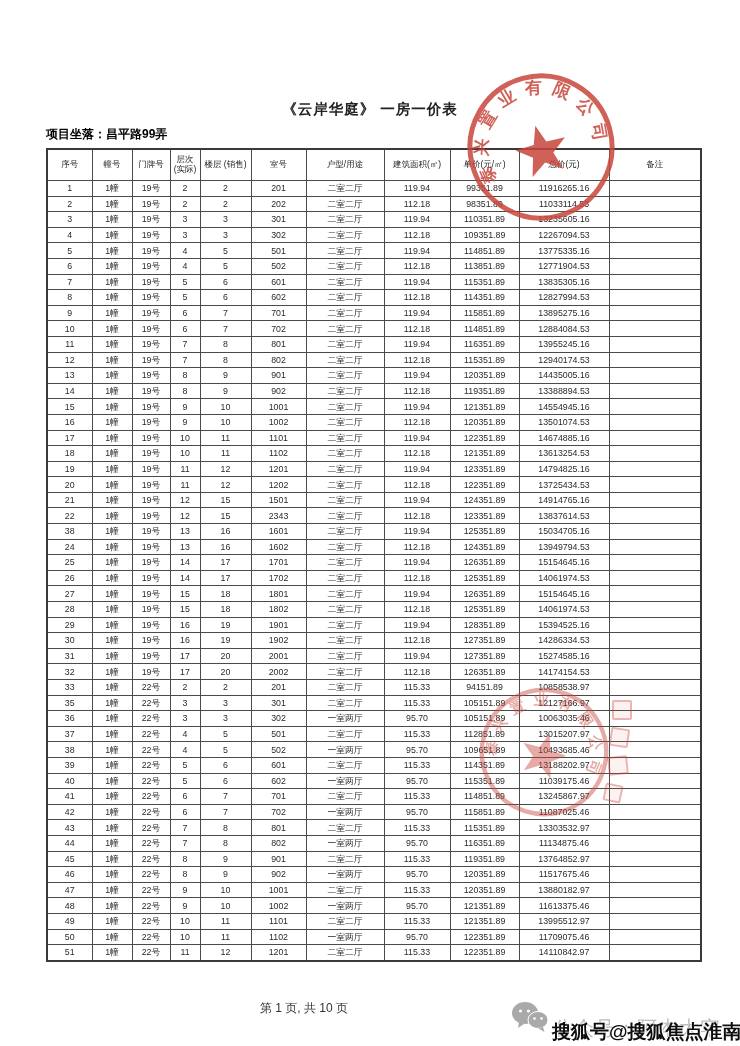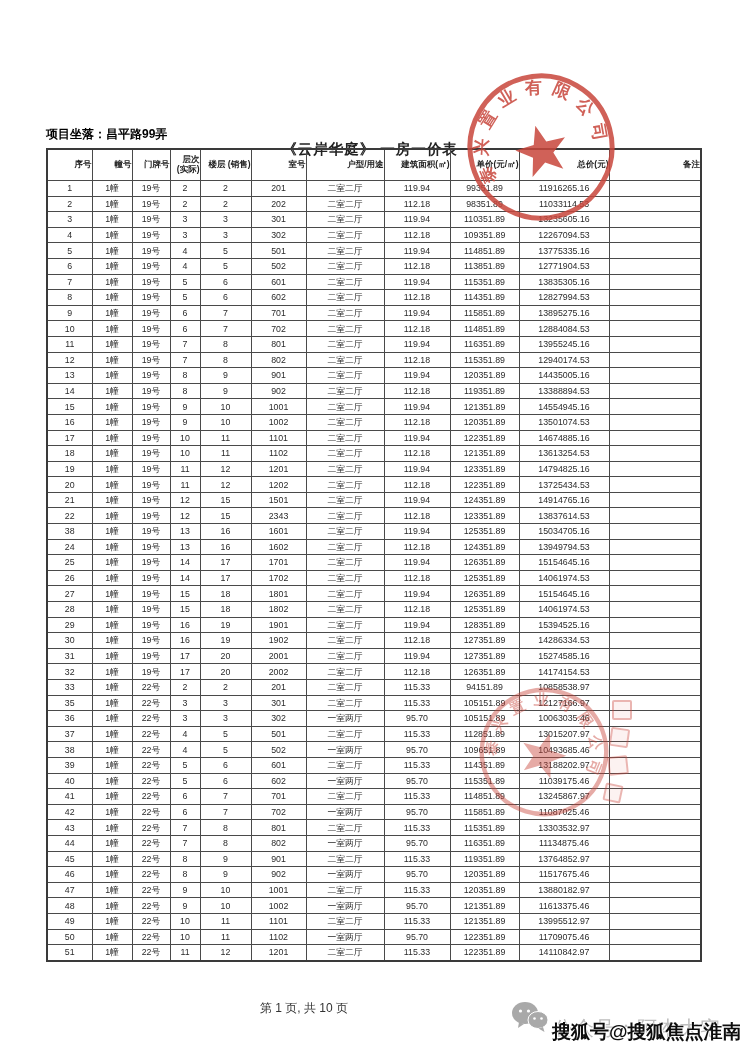--- a/index.html
+++ b/index.html
@@ -8,42 +8,40 @@
     width:740px;height:1046px;
     background:#ffffff;
     overflow:hidden;
     font-family:"Liberation Sans", sans-serif;
     color:#1f1f1f;
   }
   .doc-title{
     position:absolute;top:100px;left:0;width:740px;
     text-align:center;font-size:14.5px;font-weight:bold;color:#222;
     letter-spacing:1px;
-    margin-top:40px;
   }
   .doc-subtitle{
     position:absolute;top:126px;left:46px;
     font-size:12px;font-weight:bold;color:#000000;
   }
   table.price-table{
     position:absolute;top:148px;left:46px;
     width:654px;table-layout:fixed;
     border-collapse:collapse;
     border:2px solid #3a3a3a;
   }
   table.price-table th, table.price-table td{
     border:1px solid #4a4a4a;
     text-align:center;vertical-align:middle;
     padding:0;line-height:1.15;
     overflow:hidden;white-space:nowrap;
   }
   table.price-table th{
-    font-size:8.5px;font-weight:bold;height:30px;color:#222;
+    font-size:8.5px;font-weight:normal;height:30px;color:#222;
     white-space:normal;
-    text-align:right;
   }
   table.price-table td{
     font-size:8.8px;height:14.6px;color:#2a2a2a;
   }
   .page-footer{
     position:absolute;top:1000px;left:0;width:608px;
     text-align:center;font-size:12px;color:#333;
   }
   .stamp{position:absolute;pointer-events:none;}
   .stamp-top{left:461px;top:67px;opacity:0.85;filter:blur(0.3px);}

